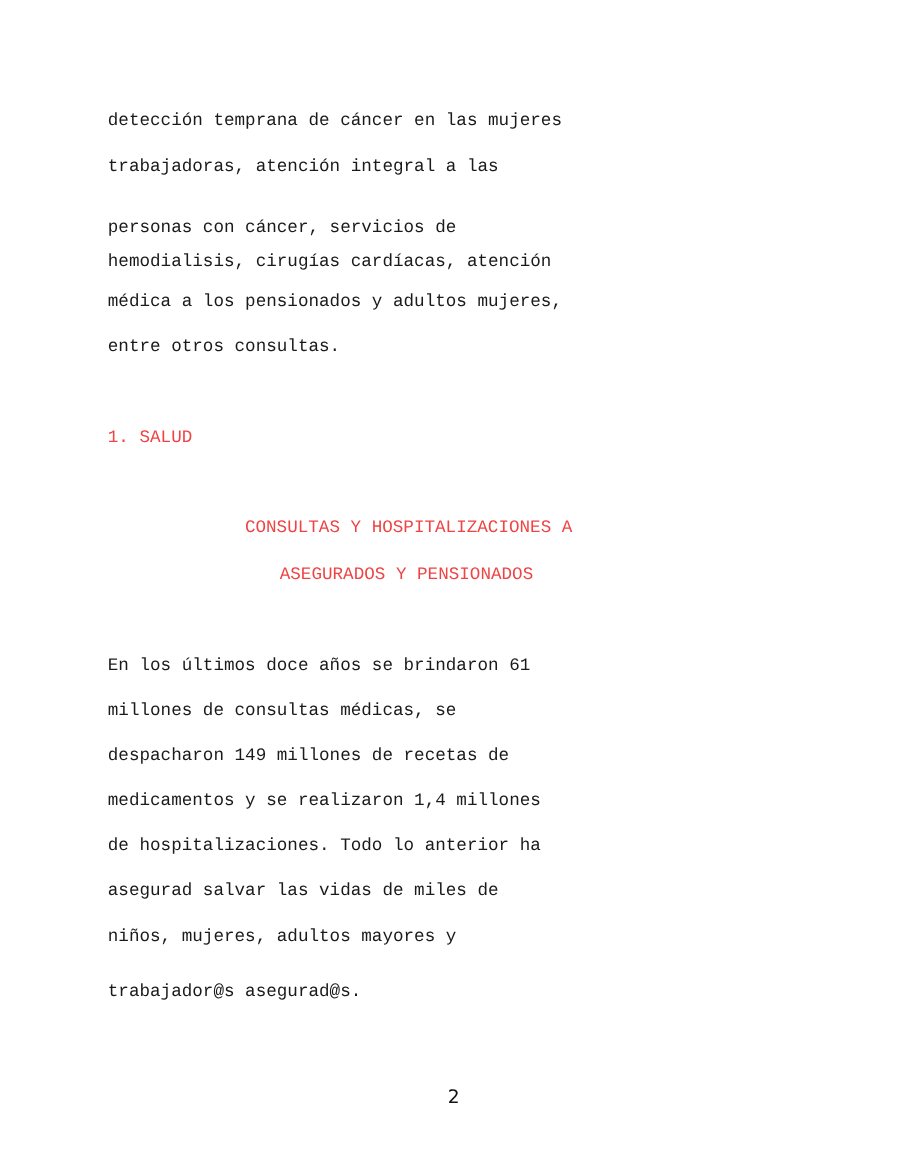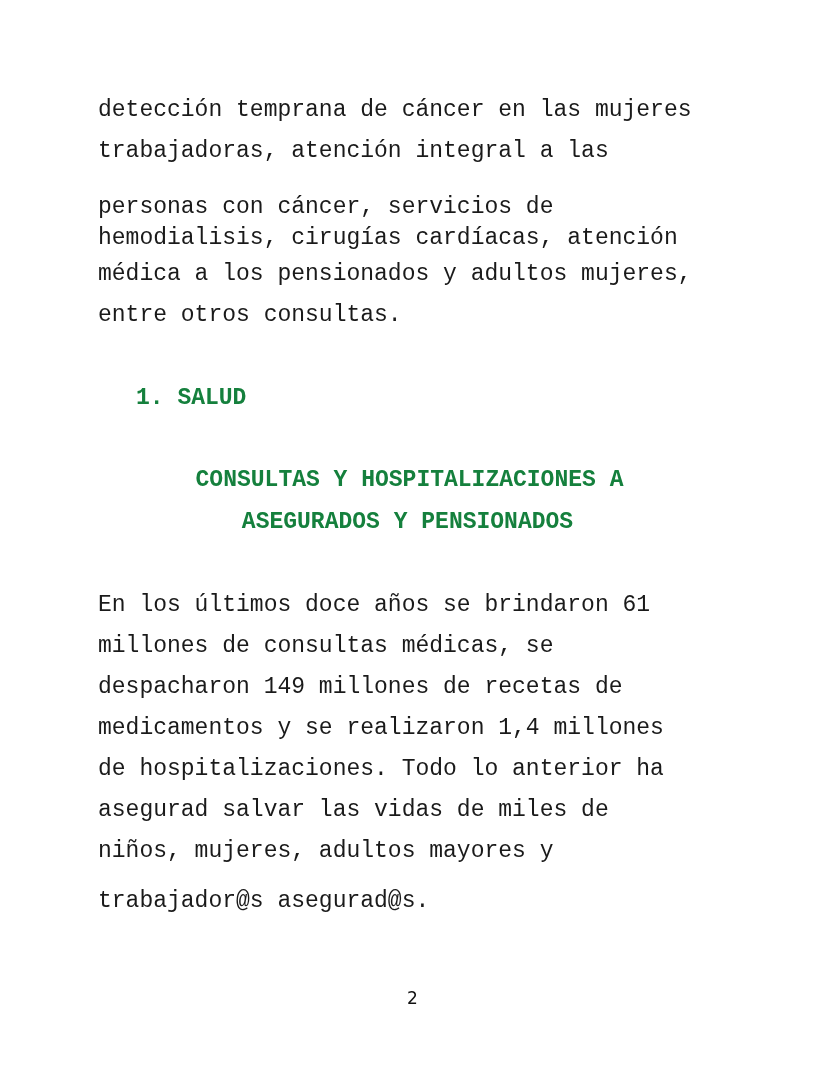--- a/index.html
+++ b/index.html
@@ -1,20 +1,20 @@
 <!DOCTYPE html>
 <html><head>
   <meta charset="utf-8">
   <style>
     html, body { margin: 0; padding: 0; background: #ffffff; }
     body { width: 825px; height: 1068px; position: relative; overflow: hidden; }
     .page { position: absolute; left: 0; top: 0; width: 825px; height: 1068px; background: #fff; }
-    .mono { font-family: "Liberation Mono", "DejaVu Sans Mono", monospace; font-size: 23px; color: #1a1a1a; white-space: pre; }
+    .mono { font-family: "Liberation Mono", "DejaVu Sans Mono", monospace; font-size: 16px; color: #1a1a1a; white-space: pre; }
     .line { position: absolute; left: 98px; line-height: 30px; }
-    .bold { font-weight: bold; color: #15803d; margin-left: 38px; }
+    .bold { font-weight: normal; color: #ef4444; }
     .center { position: absolute; left: 0; width: 825px; text-align: center; line-height: 30px; }
     .pagenum { position: absolute; left: 0; width: 825px; text-align: center; top: 988px;
                font-family: "DejaVu Sans", sans-serif; font-size: 17px; color: #111; }
   </style>
 </head>
 <body>
 
 <div class="page">
 
   <div>

